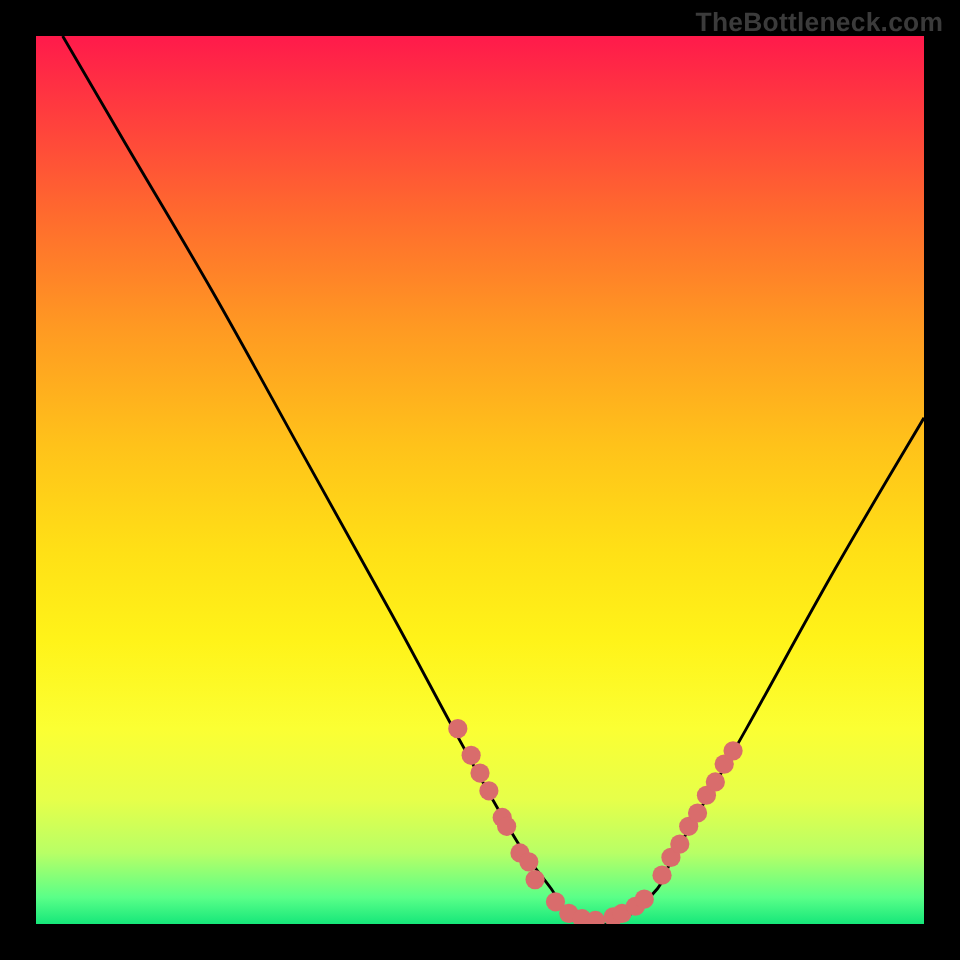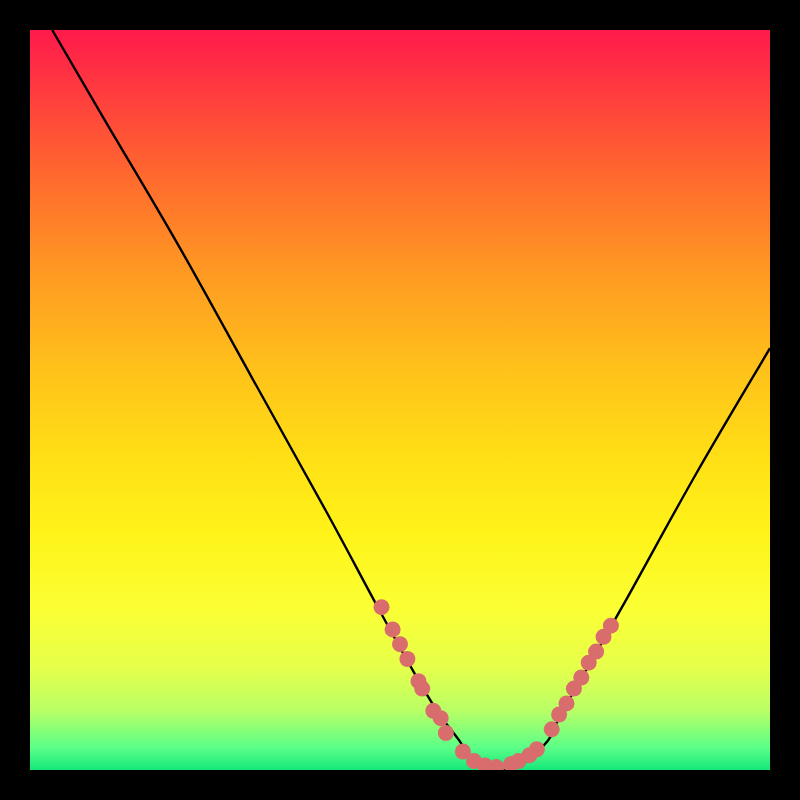--- a/index.html
+++ b/index.html
@@ -59,20 +59,21 @@
     position: absolute;
     left: 0; top: 0;
     width: 100%;
     height: 100%;
   }
 </style>
 </head>
 <body>
 
 <div class="frame">
+  <div class="watermark">TheBottleneck.com</div>
 
   <div class="plot-area">
     <div class="gradient-bg"></div>
     <svg class="curve" viewBox="0 0 740 740" preserveAspectRatio="none">
       <g id="curve-group">
           <path d="M 22.2 0 C 31.524 15.983999999999991, 51.356 50.171999999999954, 74 88.79999999999995 C 96.644 127.42799999999995, 121.36 167.98000000000002, 148 214.60000000000002 C 174.64 261.22, 195.36 299.84799999999996, 222 347.79999999999995 C 248.64 395.75199999999995, 273.356 439.70799999999997, 296 481 C 318.644 522.292, 331.816 547.8960000000001, 347.79999999999995 577.2 C 363.78399999999993 606.504, 374.144 625.1519999999999, 384.8 643.8 C 395.456 662.448, 399.00800000000004 668.8119999999999, 407.00000000000006 680.8 C 414.9920000000001 692.788, 422.54 701.076, 429.2 710.4 C 435.85999999999996 719.7239999999999, 437.34 727.272, 444 732.6 C 450.66 737.928, 458.20799999999997 739.3340000000001, 466.2 740 C 474.192 740.6659999999999, 479.076 741.6279999999999, 488.40000000000003 736.3 C 497.72400000000005 730.972, 510.00800000000004 720.39, 518 710.4 C 525.992 700.41, 519.4799999999999 704.776, 532.8 680.8 C 546.12 656.824, 568.024 619.8240000000001, 592 577.2 C 615.976 534.576, 639.36 490.62, 666 444 C 692.64 397.38, 726.68 340.84400000000005, 740 318.20000000000005" fill="none" stroke="#000000" stroke-width="2.4"></path>
         </g>
       <g id="marker-group">
           <circle cx="351.5" cy="577.2" r="8" fill="#d96c6c"></circle>
           <circle cx="362.59999999999997" cy="599.4" r="8" fill="#d96c6c"></circle>

